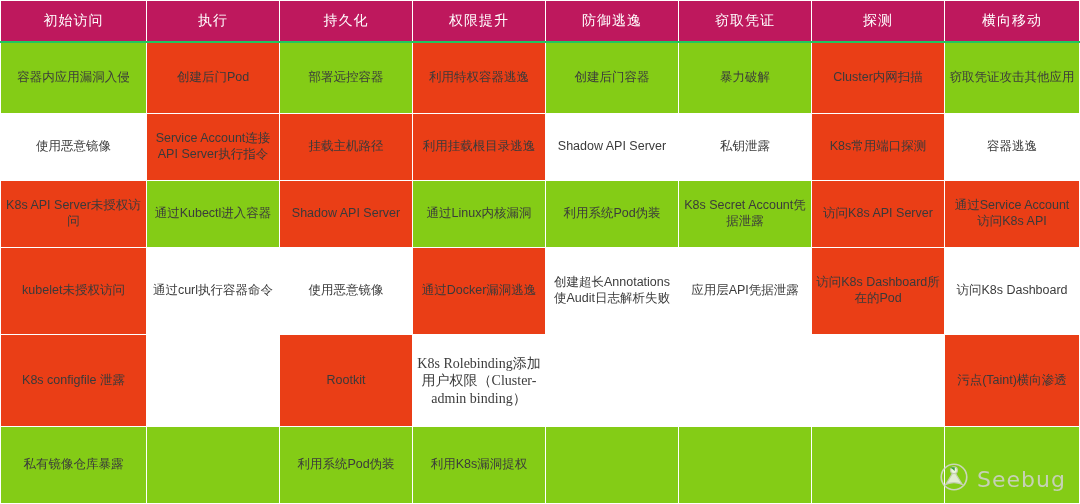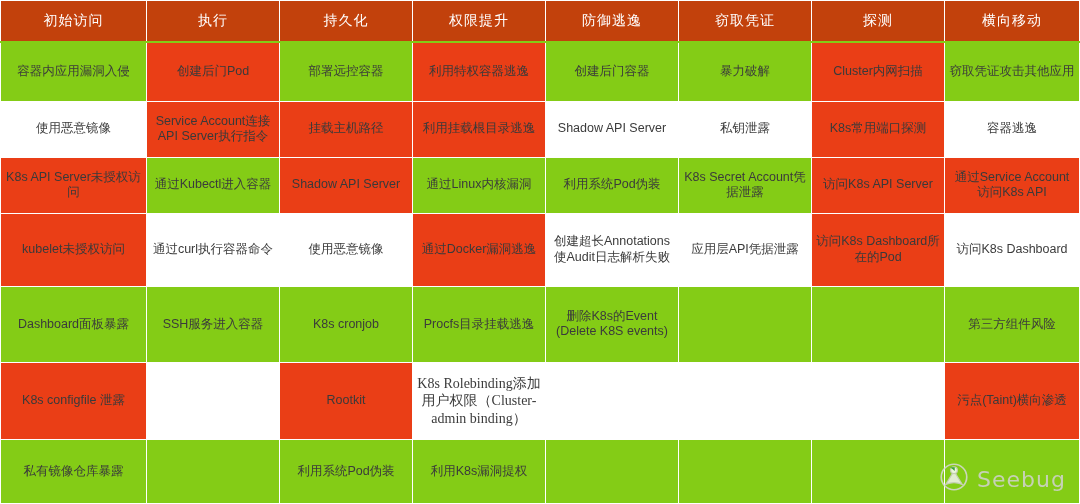--- a/index.html
+++ b/index.html
@@ -30,26 +30,26 @@
     padding: 2px 4px;
     text-align: center;
     vertical-align: middle;
     font-size: 12.5px;
     line-height: 1.25;
     color: #3b3b3b;
     word-break: break-word;
     overflow: hidden;
   }
   #matrix thead th {
-    background: #c2410c;
+    background: #be185d;
     color: #ffffff;
     font-size: 14px;
     font-weight: normal;
     height: 36px;
-    border-bottom: 2px solid #84cc16;
+    border-bottom: 2px solid #22c55e;
     letter-spacing: 1px;
   }
   
   tr.shade td { background: #84cc16; }
   tr.plain td { background: #ffffff; }
   
   #matrix td.hot { background: #ea3e16 !important; color: #3a3a3a; }
   #matrix td.empty { color: transparent; }
   #matrix td.serif {
     font-family: "Liberation Serif", "DejaVu Serif", serif;
@@ -149,30 +149,20 @@
       <tr class="plain r4">
         <td class="hot">kubelet未授权访问</td>
         <td class="">通过curl执行容器命令</td>
         <td class="">使用恶意镜像</td>
         <td class="hot">通过Docker漏洞逃逸</td>
         <td class="">创建超长Annotations使Audit日志解析失败</td>
         <td class="">应用层API凭据泄露</td>
         <td class="hot">访问K8s Dashboard所在的Pod</td>
         <td class="">访问K8s Dashboard</td>
       </tr>
-      <tr class="shade r7">
-        <td class="">Dashboard面板暴露</td>
-        <td class="">SSH服务进入容器</td>
-        <td class="">K8s cronjob</td>
-        <td class="">Procfs目录挂载逃逸</td>
-        <td class="">删除K8s的Event<br>(Delete K8S events)</td>
-        <td class="empty"></td>
-        <td class="empty"></td>
-        <td class="">第三方组件风险</td>
-      </tr>
       <tr class="plain r8">
         <td class="hot">K8s configfile 泄露</td>
         <td class="empty"></td>
         <td class="hot">Rootkit</td>
         <td class="serif">K8s Rolebinding添加用户权限（Cluster-admin binding）</td>
         <td class="empty"></td>
         <td class="empty"></td>
         <td class="empty"></td>
         <td class="hot">污点(Taint)横向渗透</td>
       </tr>

